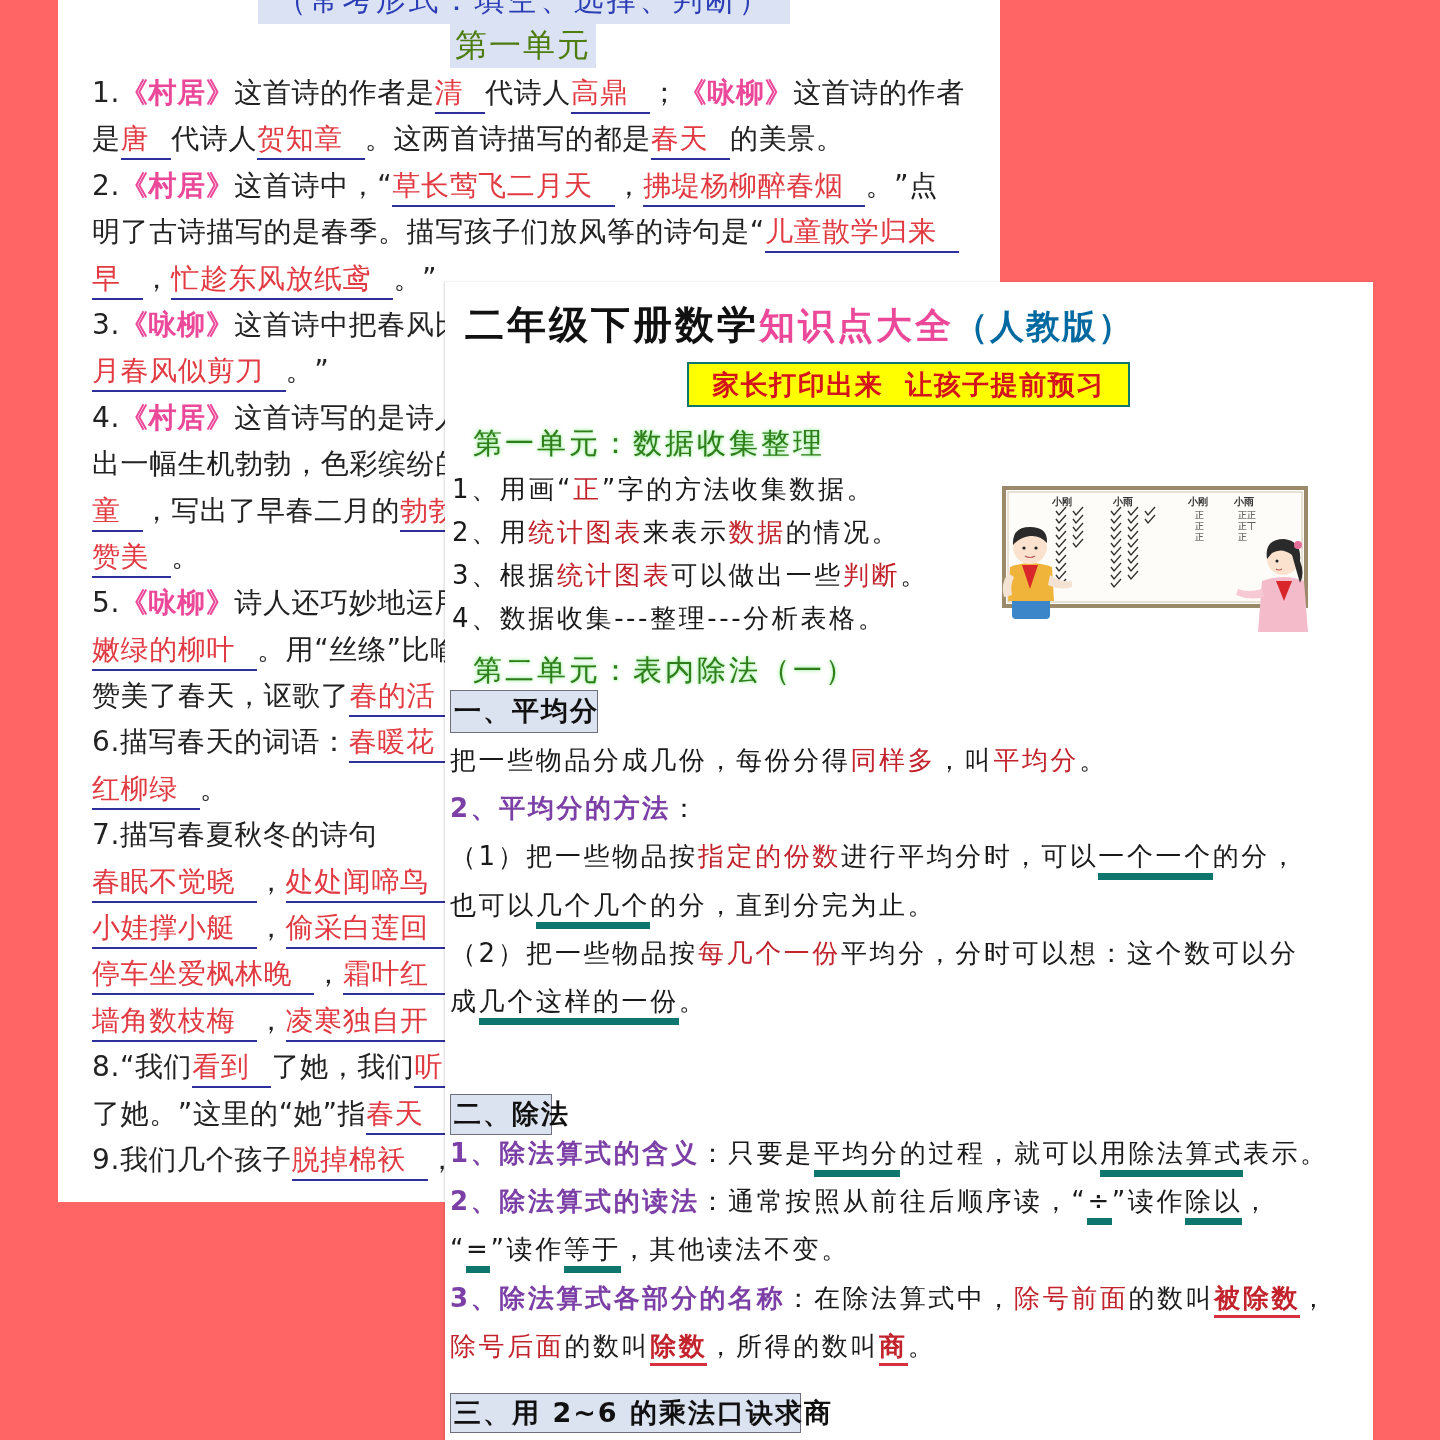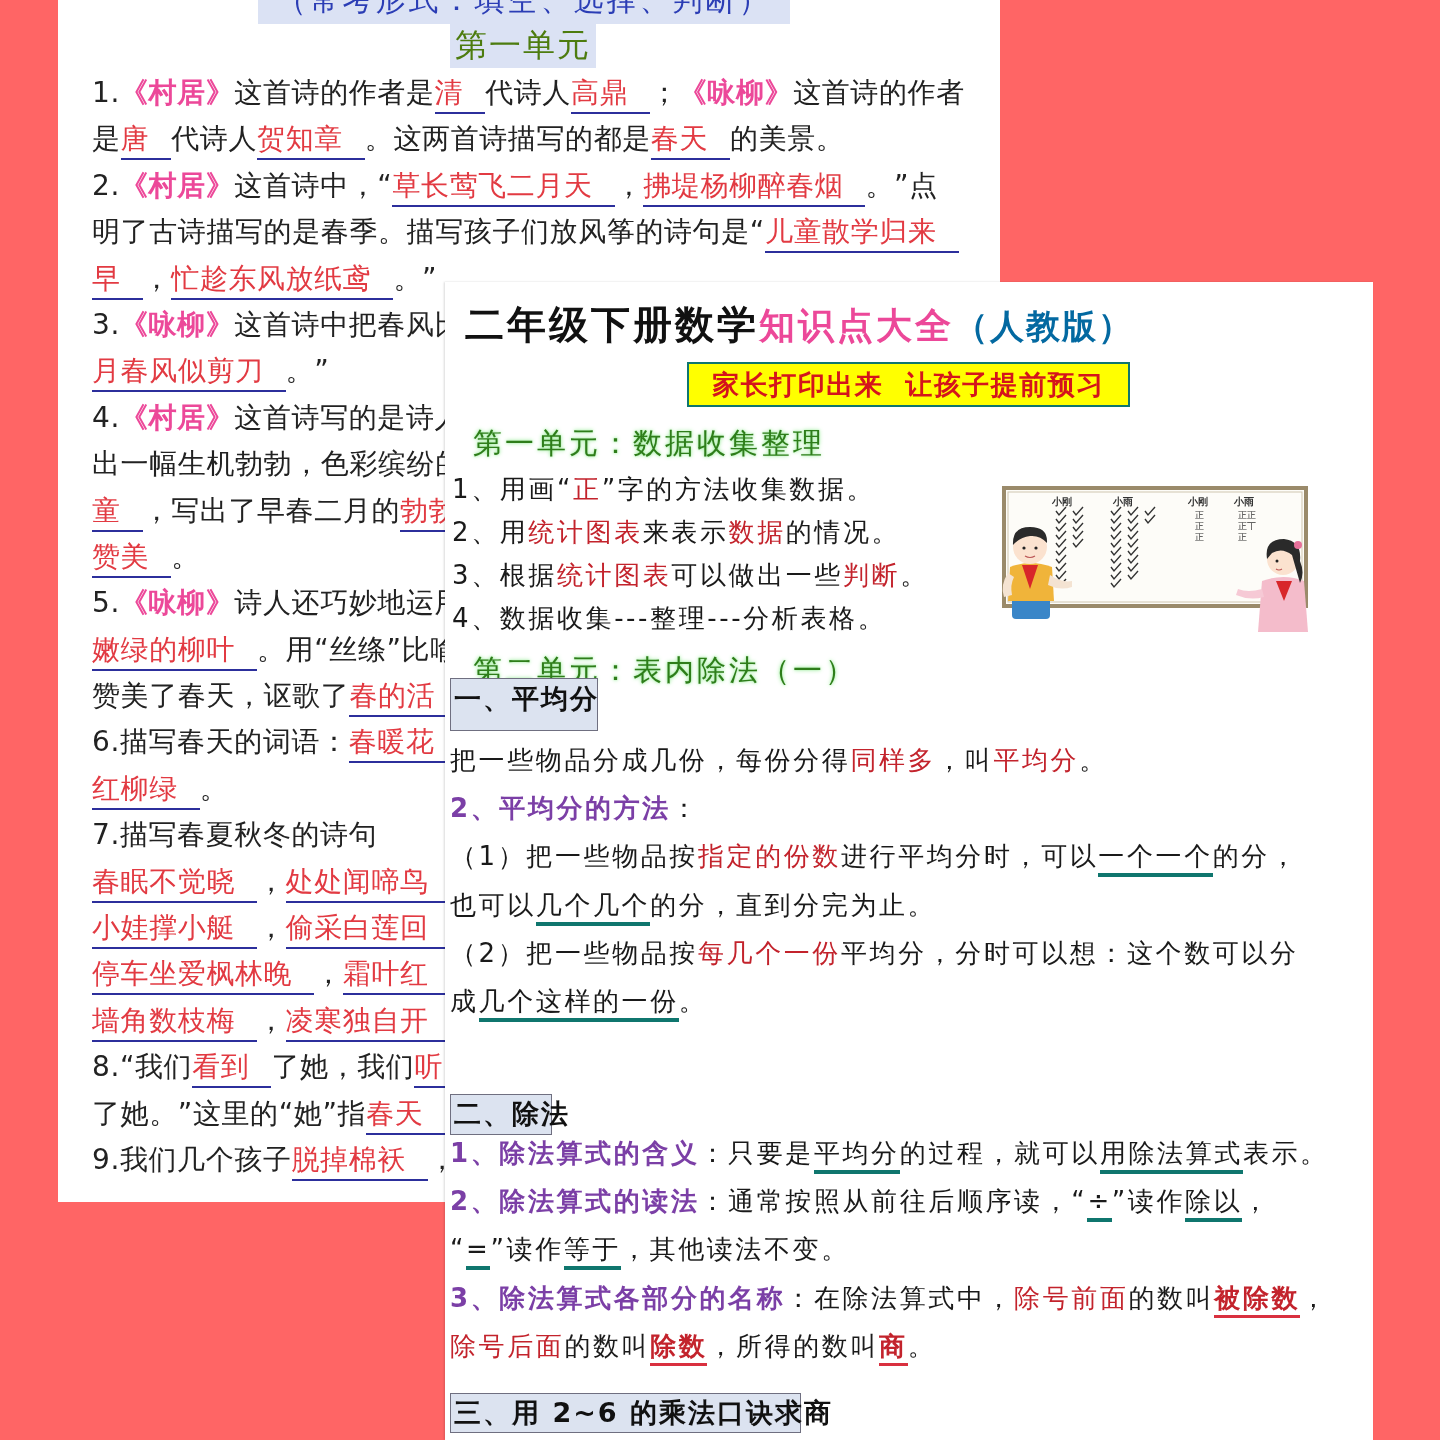--- a/index.html
+++ b/index.html
@@ -24,21 +24,21 @@
   .rp-title .t-ed{font-size:34px;color:#0369a1;letter-spacing:2px;}
   .rp-sub{position:absolute;left:214px;top:80px;width:439px;height:41px;background:#ffff00;border:2px solid #0f766e;text-align:center;line-height:41px;font-size:27px;font-weight:bold;color:#d4141c;letter-spacing:1.5px;white-space:pre;margin-left:28px;}
   .rp-heading{position:absolute;left:7px;height:43px;line-height:43px;font-size:29px;color:#2e7d1a;letter-spacing:3px;text-shadow:0 0 4px #8fe88f,0 0 2px #b9f5b9;white-space:nowrap;margin-left:21px;}
   .rp-list{position:absolute;left:7px;}
   .rp-line{height:43px;line-height:43px;font-size:26px;color:#1a1a1a;letter-spacing:2.6px;white-space:nowrap;}
   .rp-lines{position:absolute;left:5px;}
   .rp-lines .rp-line{height:48.2px;line-height:48.2px;}
   .seg-n{}
   .seg-r{color:#c3232c;}
   .seg-p{color:#7b3fa6;font-weight:bold;}
-  .seg-u{border-bottom:4px solid #0f766e;display:inline-block;line-height:34px;}
+  .seg-u{border-bottom:7px solid #0f766e;display:inline-block;line-height:34px;}
   .seg-rb{color:#c3232c;font-weight:bold;border-bottom:3px solid #d9303f;display:inline-block;line-height:34px;}
   .rp-box{position:absolute;left:5px;background:#dce3f0;border:1.5px solid #6f6f80;font-size:27px;font-weight:bold;color:#111;letter-spacing:2px;white-space:nowrap;box-sizing:border-box;padding-left:3px;}
   .rp-pic{position:absolute;left:555px;top:203px;width:310px;height:147px;}
 </style>
 </head>
 <body>
 
 <div class="page" id="left-page">
   <div class="lp-form">
     <span>（常考形式：填空、选择、判断）</span>
@@ -164,21 +164,21 @@
         <path d="M267 74 Q264 54 284 54 Q302 56 300 76 Q305 88 300 98 Q296 84 292 70 Q282 62 272 68 Z" fill="#2a2a2a"></path>
         <circle cx="298" cy="60" r="4" fill="#e7709a"></circle>
         <circle cx="277" cy="76" r="1.5" fill="#222"></circle>
         <path d="M276 84 Q279 86 282 84" stroke="#b55" stroke-width="1.1" fill="none"></path>
       </g>
     </svg>
   </div>
 
   <div class="rp-heading" style="top:367px;">第二单元：表内除法（一）</div>
 
-  <div class="rp-box" style="top:396px;width:148px;height:53px;line-height:40px;">一、平均分</div>
+  <div class="rp-box" style="top:408px;width:148px;height:43px;line-height:40px;">一、平均分</div>
   <div class="rp-lines" id="rp-sec1" style="top:454px;">
       <div class="rp-line"><span class="seg-n">把一些物品分成几份，每份分得</span><span class="seg-r">同样多</span><span class="seg-n">，叫</span><span class="seg-r">平均分</span><span class="seg-n">。</span></div>
       <div class="rp-line"><span class="seg-p">2、平均分的方法</span><span class="seg-n">：</span></div>
       <div class="rp-line"><span class="seg-n">（1）把一些物品按</span><span class="seg-r">指定的份数</span><span class="seg-n">进行平均分时，可以</span><span class="seg-u">一个一个</span><span class="seg-n">的分，</span></div>
       <div class="rp-line"><span class="seg-n">也可以</span><span class="seg-u">几个几个</span><span class="seg-n">的分，直到分完为止。</span></div>
       <div class="rp-line"><span class="seg-n">（2）把一些物品按</span><span class="seg-r">每几个一份</span><span class="seg-n">平均分，分时可以想：这个数可以分</span></div>
       <div class="rp-line"><span class="seg-n">成</span><span class="seg-u">几个这样的一份</span><span class="seg-n">。</span></div>
     </div>
 
   <div class="rp-box" style="top:812px;width:102px;height:41px;line-height:38px;">二、除法</div>

